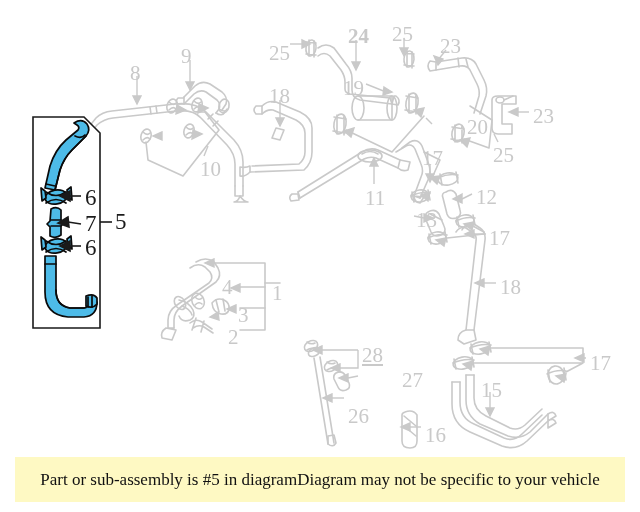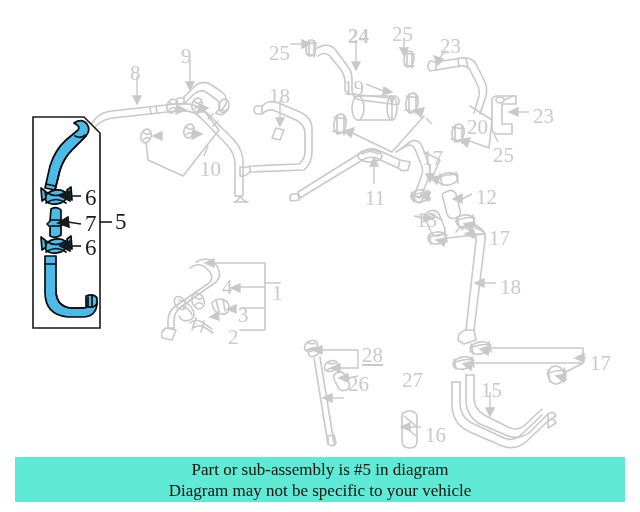--- a/index.html
+++ b/index.html
@@ -8,22 +8,22 @@
     width:640px;height:512px;position:relative;overflow:hidden;
     font-family:"Liberation Serif","DejaVu Serif",serif;
     -webkit-font-smoothing:antialiased;
   }
   #diagram-root{position:absolute;left:0;top:0;width:640px;height:512px;}
   svg.layer{position:absolute;left:0;top:0;width:640px;height:512px;overflow:visible;}
 
   
   .banner{
     position:absolute;left:15px;top:457px;width:610px;height:45px;
-    background:#5eead4;
-    display:flex;flex-direction:column;align-items:center;justify-content:center;
+    background:#fef9c3;
+    display:flex;flex-direction:row;align-items:center;justify-content:center;
     box-sizing:border-box;
   }
   .banner-line{
     color:#111111;font-size:17px;line-height:21px;white-space:nowrap;
     font-family:"Liberation Serif","DejaVu Serif",serif;
   }
 
   
   .lbl{
     position:absolute;
@@ -434,21 +434,21 @@
   <div class="lbl" style="left:590px;top:353px;">17</div>
   <div class="lbl" style="left:269px;top:86px;">18</div>
   <div class="lbl" style="left:343px;top:78px;">19</div>
   <div class="lbl" style="left:427px;top:117px;margin-left:40px;">20</div>
   <div class="lbl" style="left:533px;top:106px;">23</div>
   <div class="lbl" style="left:493px;top:145px;">25</div>
   <div class="lbl" style="left:440px;top:36px;">23</div>
   <div class="lbl" style="left:348px;top:26px;font-weight:bold;">24</div>
   <div class="lbl" style="left:269px;top:43px;">25</div>
   <div class="lbl" style="left:392px;top:24px;">25</div>
-  <div class="lbl" style="left:348px;top:374px;">26</div>
+  <div class="lbl" style="left:348px;top:406px;">26</div>
   <div class="lbl" style="left:362px;top:370px;margin-left:40px;">27</div>
   <div class="lbl" style="left:362px;top:345px;text-decoration:underline;">28</div>
 
   <div class="banner">
     <div class="banner-line">Part or sub-assembly is #5 in diagram</div>
     <div class="banner-line">Diagram may not be specific to your vehicle</div>
   </div>
 
 </div>
 

